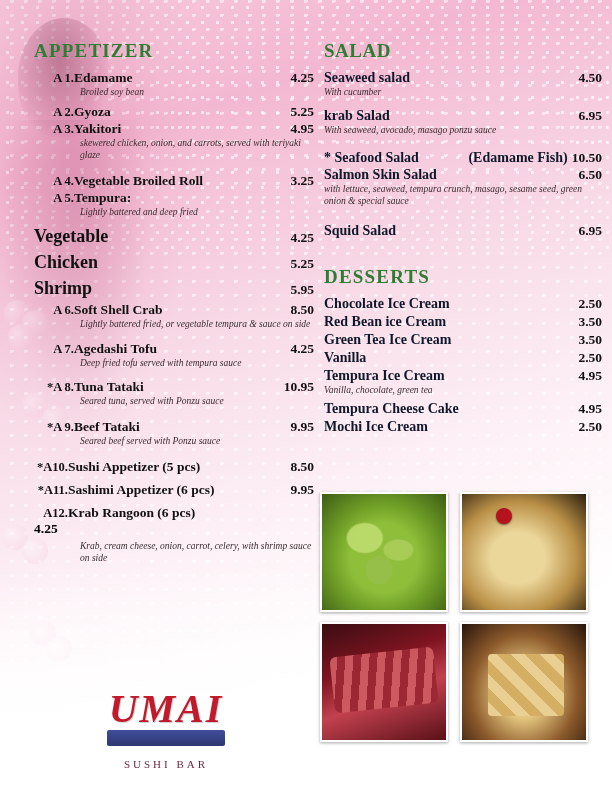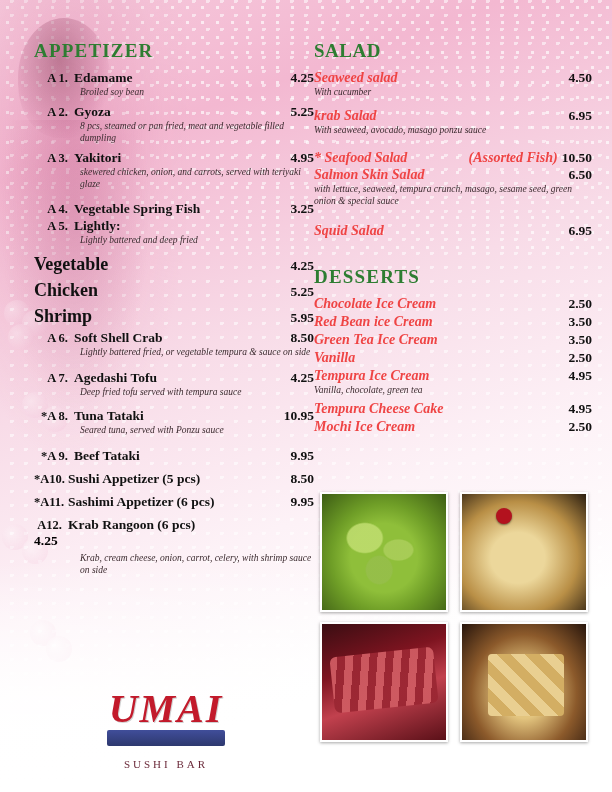--- a/index.html
+++ b/index.html
@@ -50,38 +50,38 @@
   .b3 { left:0px; top:520px; }
   .b4 { left:30px; top:620px; }
   .bg-white-fade {
     position:absolute; left:0; bottom:0; width:100%; height:230px;
     background: linear-gradient(to bottom, rgba(255,255,255,0) 0%, rgba(255,255,255,0.9) 60%, #ffffff 100%);
   }
 
   
   .page { position:absolute; inset:0; }
   .col-left  { position:absolute; left:34px;  top:40px; width:280px; }
-  .col-right { position:absolute; left:314px; top:40px; width:278px; }
+  .col-right { position:absolute; left:324px; top:40px; width:278px; }
 
   h2.section {
     font-family:"Liberation Serif", serif;
     font-weight: bold;
     font-size: 19px;
     color:#2e7d32;
     letter-spacing:0.5px;
     margin:0 0 8px 0;
   }
   h2.section.sp { letter-spacing:1.2px; }
 
   .item { position:relative; margin:0; padding:0 0 1px 0; }
   .row { display:flex; align-items:baseline; }
   .idx {
     font-family:"Liberation Serif", serif;
     font-weight:bold; font-size:12.5px; color:#111;
-    width:40px; flex:0 0 40px; text-align:right; padding-right:6px;
+    width:40px; flex:0 0 40px; text-align:right; 
   }
   .idx.narrow { width:34px; flex:0 0 34px;text-align:right; }
   .name {
     font-family:"Liberation Serif", serif;
     font-weight:bold; font-size:13.5px; color:#111; flex:1 1 auto;
   }
   .sub-note { font-weight:normal; font-size:11px; }
   .price {
     font-family:"Liberation Serif", serif;
     font-weight:bold; font-size:13.5px; color:#111; white-space:nowrap;
@@ -95,21 +95,21 @@
   .desc.right { margin-left:0px; }
 
   .bigrow { display:flex; align-items:baseline; margin:2px 0 2px 0; }
   .bigrow .name { font-size:18px;font-family:Liberation Serif, serif; }
   .bigrow .price { font-size:13.5px; }
 
   
   .rrow { display:flex; align-items:baseline; }
   .rname {
     font-family:"Liberation Serif", serif;
-    font-weight:bold; font-size:14px; color:#ef4444; flex:1 1 auto;font-style:italic;
+    font-weight:bold; font-size:14px; color:#0f172a; flex:1 1 auto;
   }
   .rprice {
     font-family:"Liberation Serif", serif;
     font-weight:bold; font-size:13.5px; color:#111; white-space:nowrap;
   }
   .dessert .rname { font-size:14px; }
   .dessert-list .rrow { margin-bottom:1px; }
 
   
   .photos { position:absolute; left:320px; top:492px; width:272px; }
@@ -181,44 +181,43 @@
         </div>
       <div class="desc">Broiled soy bean</div>
     </div>
 
     <div class="item">
       <div class="row">
           <span class="idx">A 2.</span>
           <span class="name">Gyoza</span>
           <span class="price">5.25</span>
         </div>
-      <div class="desc">8 pcs, steamed or pan fried, meat and vegetable filled dumpling</div>
     </div>
 
     <div class="item">
       <div class="row">
           <span class="idx">A 3.</span>
           <span class="name">Yakitori</span>
           <span class="price">4.95</span>
         </div>
       <div class="desc">skewered chicken, onion, and carrots, served with teriyaki glaze</div>
     </div>
 
     <div class="item" style="margin-top:6px">
       <div class="row">
           <span class="idx">A 4.</span>
-          <span class="name">Vegetable Spring Fish</span>
+          <span class="name">Vegetable Broiled Roll</span>
           <span class="price">3.25</span>
         </div>
     </div>
 
     <div class="item">
       <div class="row">
           <span class="idx">A 5.</span>
-          <span class="name">Lightly:</span>
+          <span class="name">Tempura:</span>
           <span class="price"></span>
         </div>
       <div class="desc">Lightly battered and deep fried</div>
     </div>
 
     <div class="item">
       <div class="bigrow">
           <span class="name">Vegetable</span>
           <span class="price">4.25</span>
         </div>
@@ -262,20 +261,21 @@
         </div>
       <div class="desc">Seared tuna, served with Ponzu sauce</div>
     </div>
 
     <div class="item" style="margin-top:6px">
       <div class="row">
           <span class="idx">*A 9.</span>
           <span class="name">Beef Tataki</span>
           <span class="price">9.95</span>
         </div>
+      <div class="desc">Seared beef served with Ponzu sauce</div>
     </div>
 
     <div class="item" style="margin-top:6px">
       <div class="row">
           <span class="idx narrow">*A10.</span>
           <span class="name">Sushi Appetizer (5 pcs)</span>
           <span class="price">8.50</span>
         </div>
     </div>
 
@@ -312,21 +312,21 @@
       <div class="rrow">
           <span class="rname">krab Salad</span>
           <span class="rprice">6.95</span>
         </div>
       <div class="desc right">With seaweed, avocado, masago ponzu sauce</div>
     </div>
 
     <div class="item" style="margin-top:8px">
       <div class="rrow">
         <span class="rname">*  Seafood Salad</span>
-        <span class="rname sub-note" style="flex:0 0 auto;margin:0 4px 0 2px">(Assorted Fish)</span>
+        <span class="rname sub-note" style="flex:0 0 auto;margin:0 4px 0 2px">(Edamame Fish)</span>
         <span class="rprice">10.50</span>
       </div>
     </div>
 
     <div class="item">
       <div class="rrow">
           <span class="rname">Salmon Skin Salad</span>
           <span class="rprice">6.50</span>
         </div>
       <div class="desc right">with lettuce, seaweed, tempura crunch, masago, sesame seed, green onion &amp; special sauce</div>

